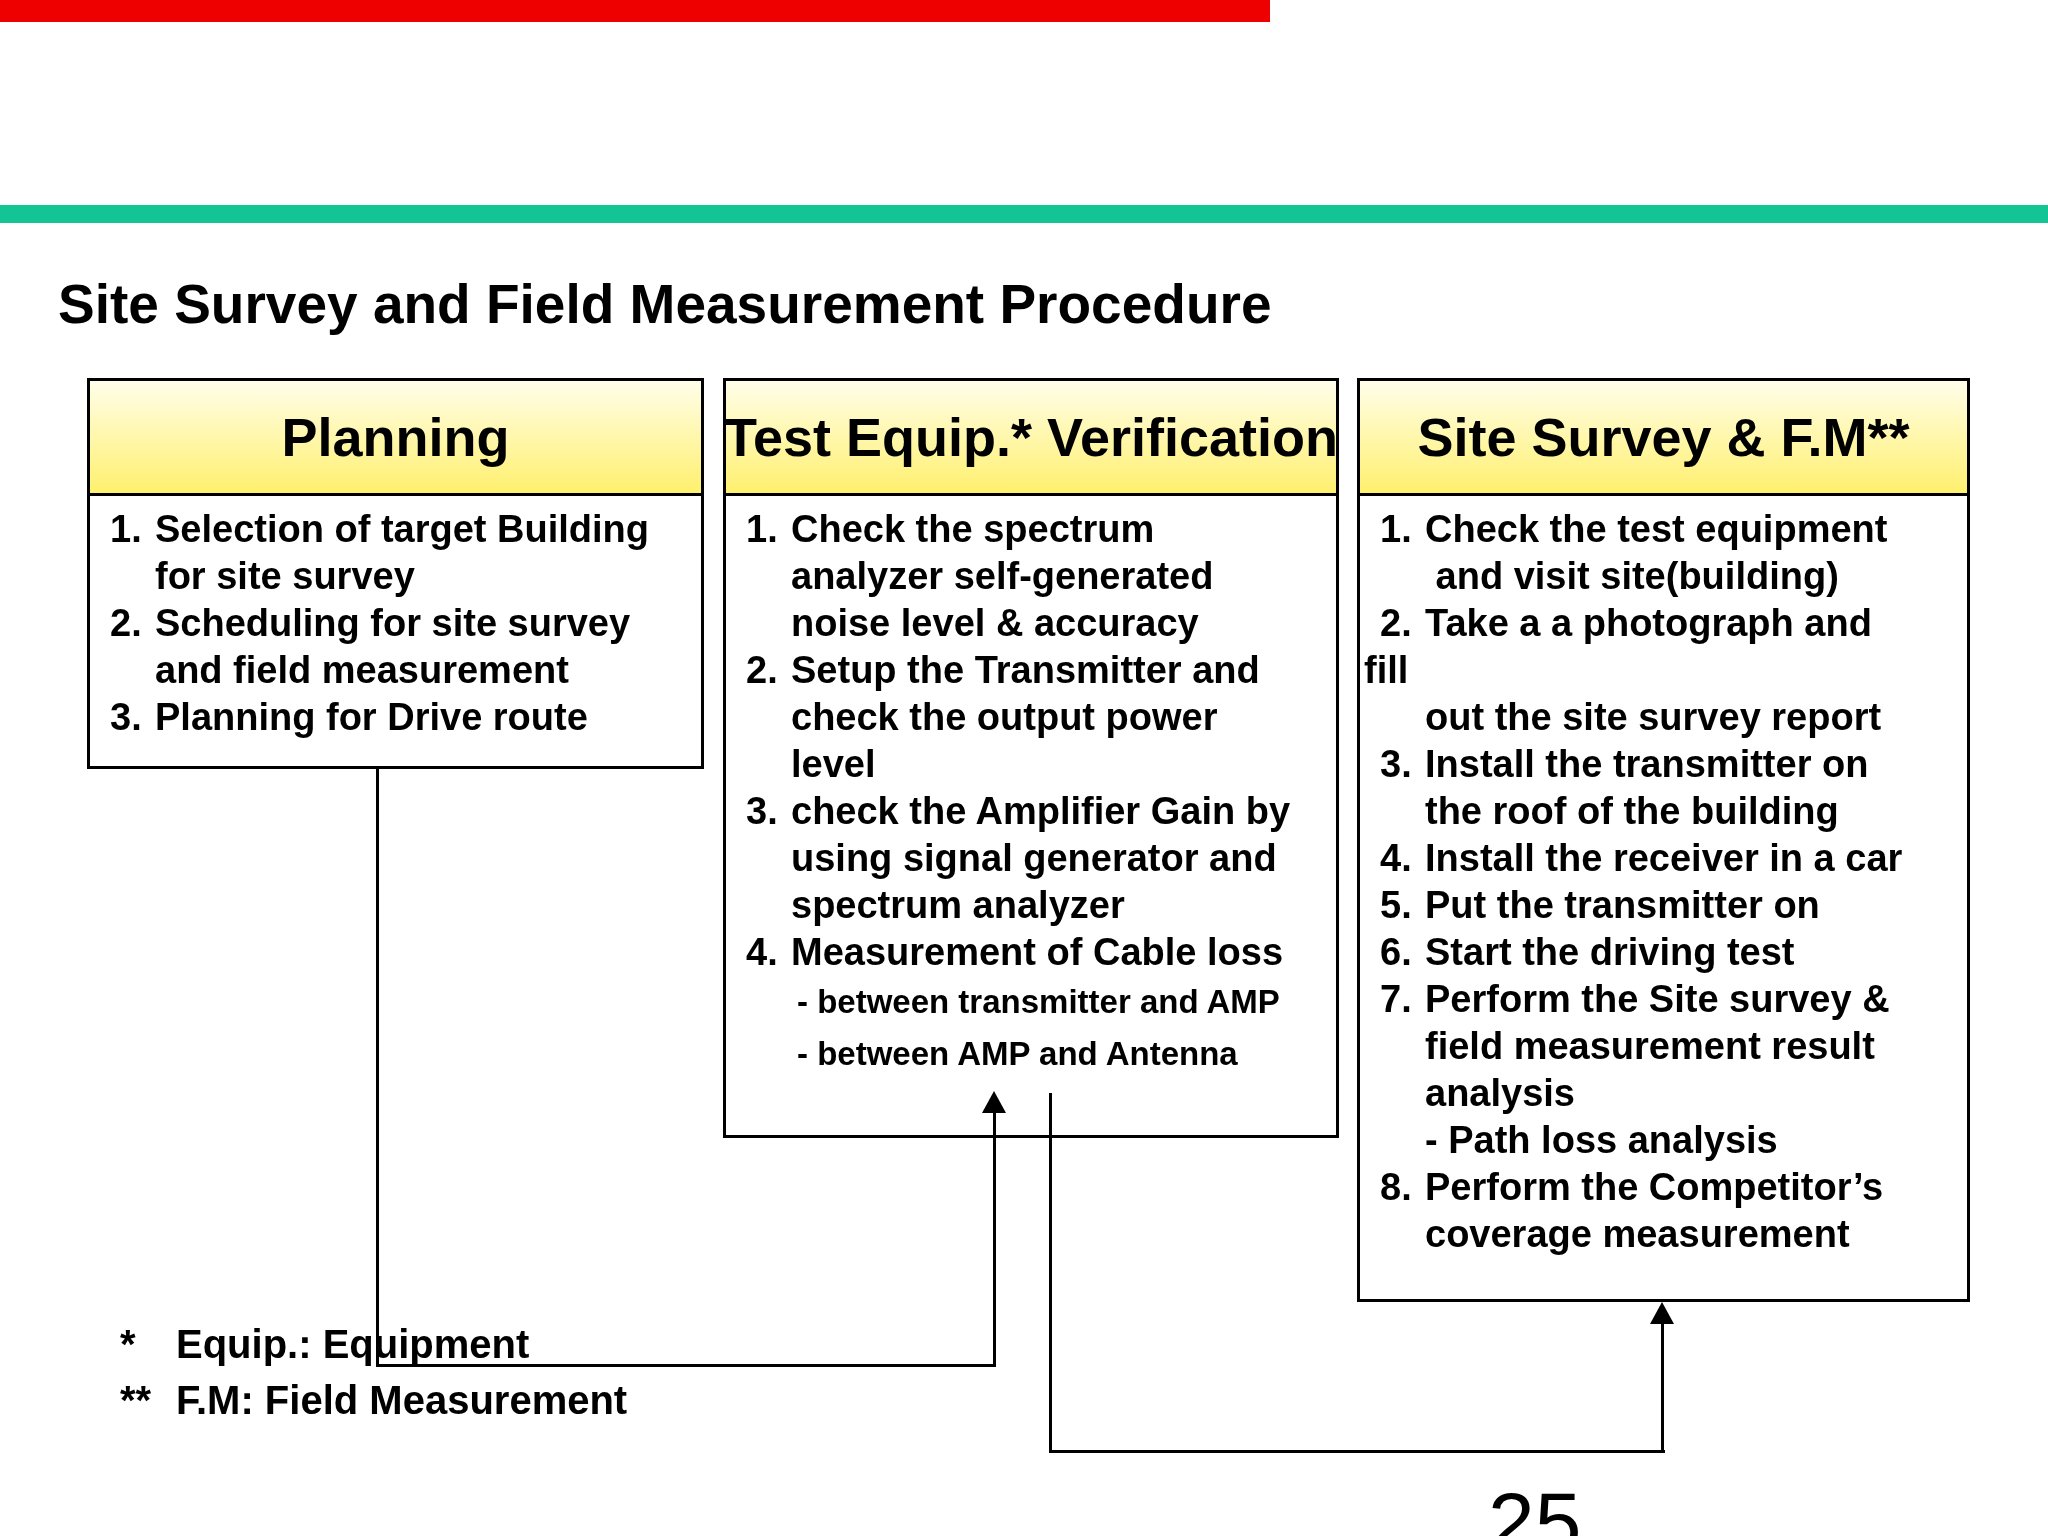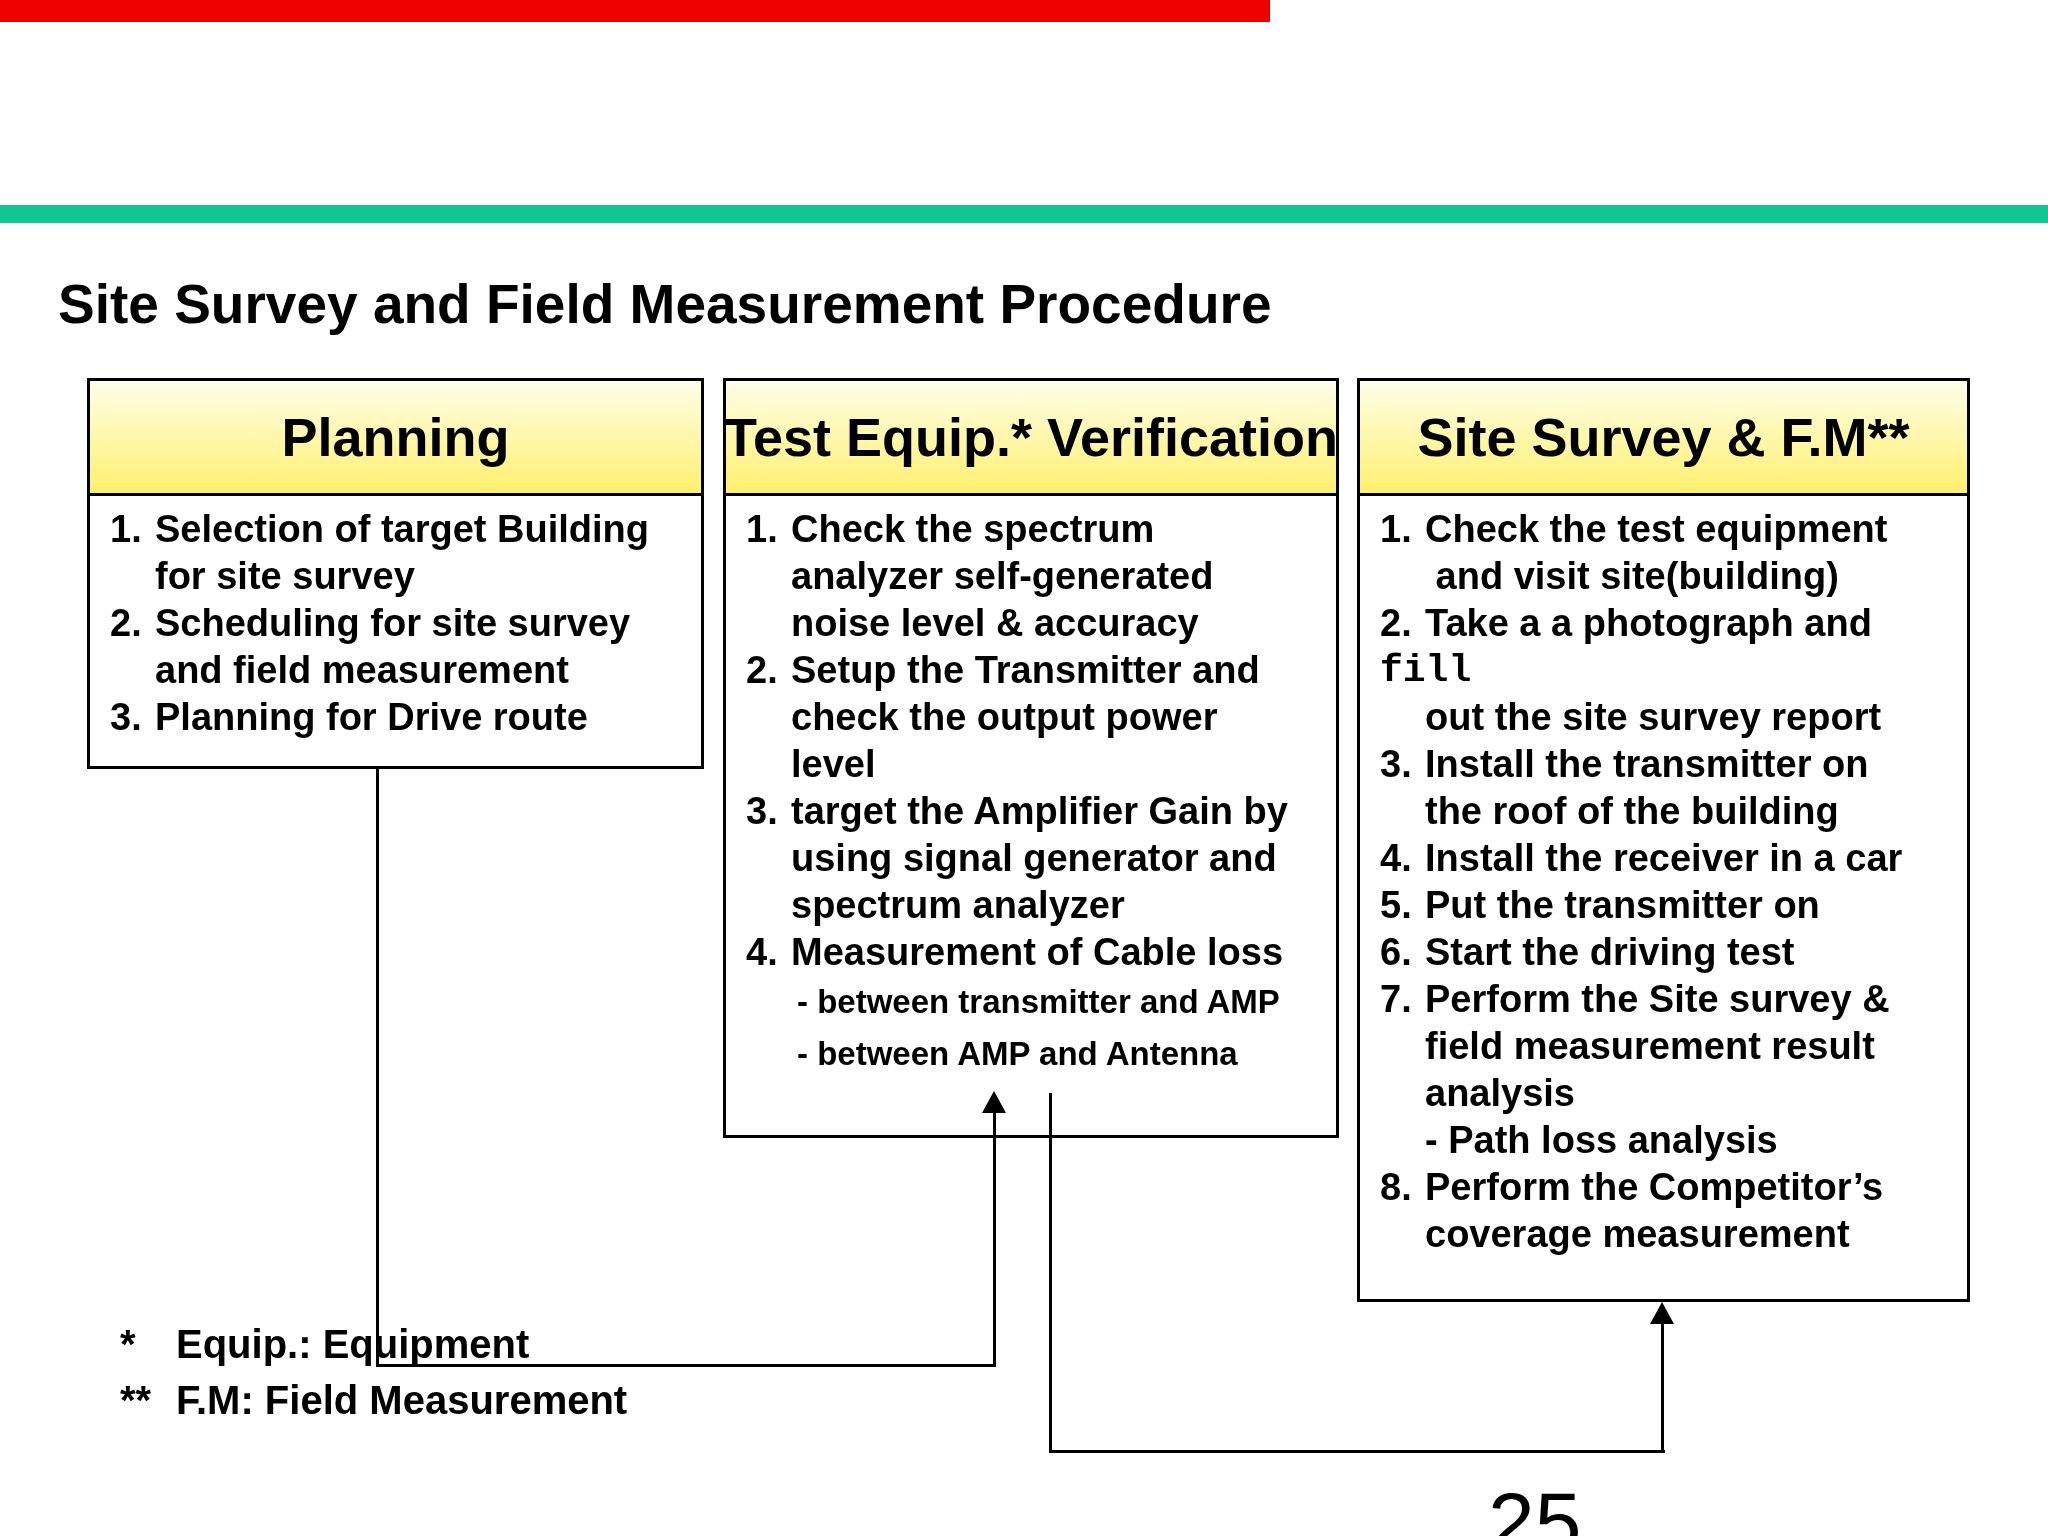--- a/index.html
+++ b/index.html
@@ -33,21 +33,21 @@
     height:112px;border-bottom:3px solid #000;
     display:flex;align-items:center;justify-content:center;
     font-size:54px;font-weight:bold;white-space:nowrap;
     background:linear-gradient(to bottom, var(--hdr-top,#fffeea), var(--hdr-bot,#fff06e));
   }
   .box-body{padding-top:10px;font-size:38px;font-weight:bold;}
   .line{position:relative;padding-left:65px;padding-right:4px;line-height:47px;white-space:pre-wrap;}
   .line .num{position:absolute;left:20px;top:0;}
   .line.sub{padding-left:71px;font-size:33px;line-height:52px;}
   .line.dash{}
-  .line.flush{padding-left:20px;font-family:Liberation Mono, monospace;}
+  .line.flush{padding-left:4px;}
   
   .cline{position:absolute;background:#000;}
   .arrow-up{
     position:absolute;width:0;height:0;
     border-left:12px solid transparent;border-right:12px solid transparent;
     border-bottom:22px solid #000;
   }
   
   #footnotes{position:absolute;left:120px;top:1316px;font-size:40px;font-weight:bold;}
   .footnote-row{display:flex;line-height:56px;}
@@ -84,21 +84,21 @@
 
   <div class="box" id="box-1">
     <div class="box-header" style="--hdr-top: #fffeea; --hdr-bot: #fff06e;">Test Equip.* Verification</div>
     <div class="box-body">
         <div class="line"><span class="num">1.</span><span>Check the spectrum</span></div>
         <div class="line"><span>analyzer self-generated</span></div>
         <div class="line"><span>noise level &amp; accuracy</span></div>
         <div class="line"><span class="num">2.</span><span>Setup the Transmitter and</span></div>
         <div class="line"><span>check the output power</span></div>
         <div class="line"><span>level</span></div>
-        <div class="line"><span class="num">3.</span><span>target the Amplifier Gain by</span></div>
+        <div class="line"><span class="num">3.</span><span>check the Amplifier Gain by</span></div>
         <div class="line"><span>using signal generator and</span></div>
         <div class="line"><span>spectrum analyzer</span></div>
         <div class="line"><span class="num">4.</span><span>Measurement of Cable loss</span></div>
         <div class="line sub"><span>- between transmitter and AMP</span></div>
         <div class="line sub"><span>- between AMP and Antenna</span></div>
       </div>
   </div>
 
   <div class="box" id="box-2">
     <div class="box-header" style="--hdr-top: #fffeea; --hdr-bot: #fff06e;">Site Survey &amp; F.M**</div>

